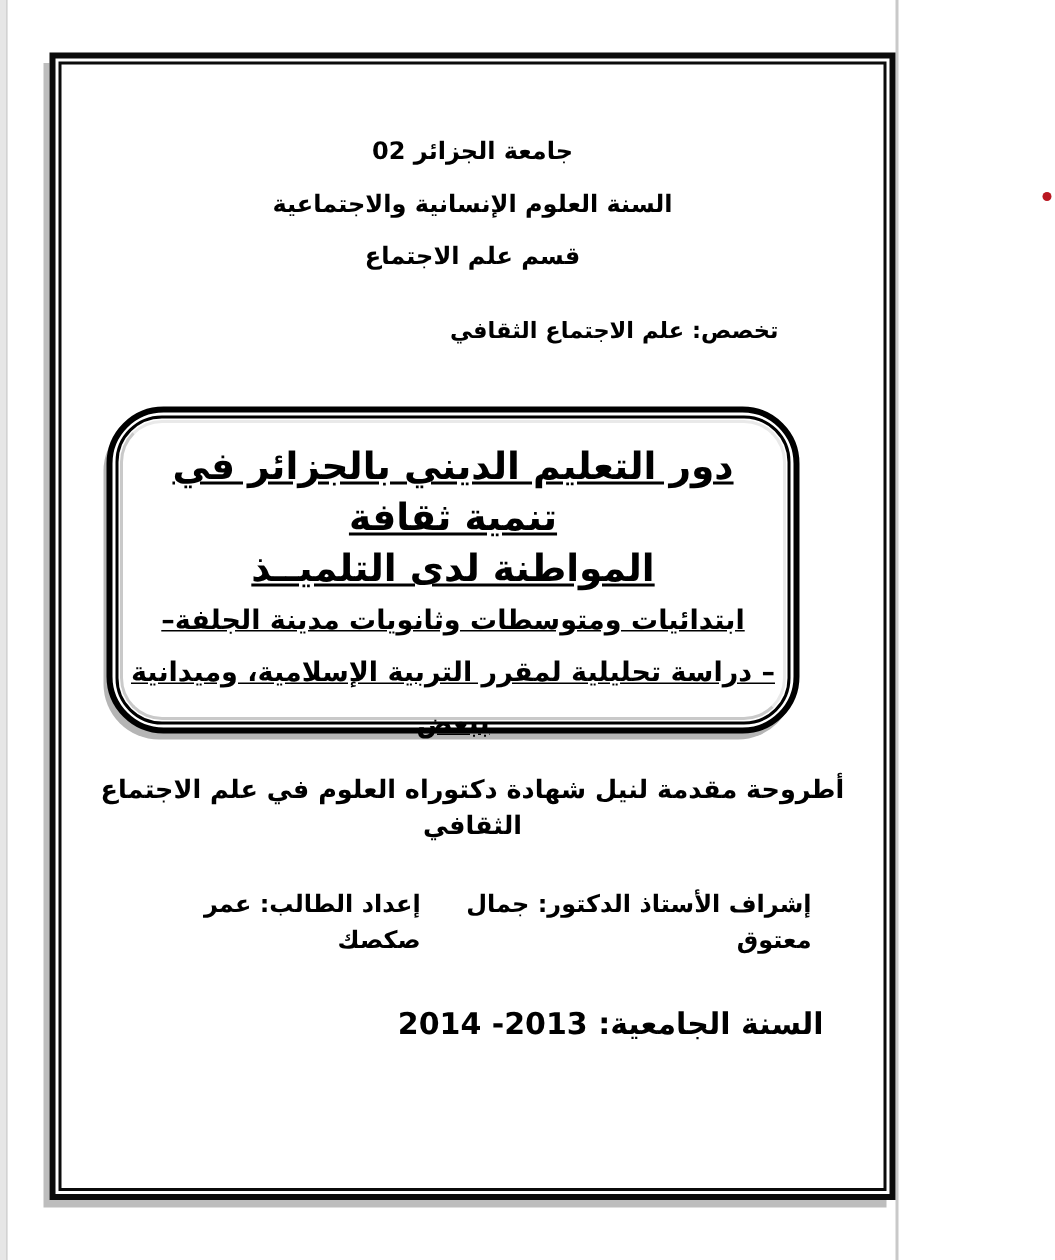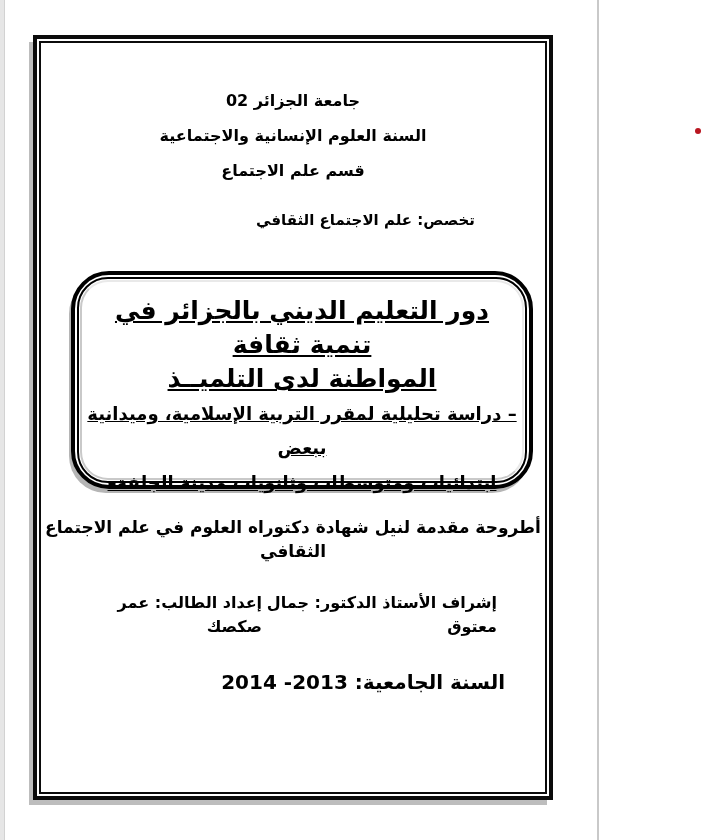--- a/index.html
+++ b/index.html
@@ -36,21 +36,21 @@
     left: 695px; top: 128px;
     width: 6px; height: 6px;
     border-radius: 50%;
     background: #b9162083;
     background: #b91620;
   }
   
   .frame {
     position: absolute;
     left: 33px; top: 35px;
-    width: 520px; height: 765px;
+    width: 564px; height: 765px;
     box-sizing: border-box;
     border: 4px solid #0b0b0b;
     background: #ffffff;
     box-shadow: -5px 6px 0 -1px #bdbdbd;
   }
   .frame-inner {
     position: absolute;
     inset: 2px;
     border: 2px solid #0b0b0b;
     direction: rtl;
@@ -155,22 +155,22 @@
         <div class="hline">قسم علم الاجتماع</div>
       </div>
 
       <div class="specialization">تخصص: علم الاجتماع الثقافي</div>
 
       <div class="tbox">
         <div class="tbox-mid">
           <div class="tbox-in">
             <div class="tbox-title">دور التعليم الديني بالجزائر في تنمية ثقافة</div>
             <div class="tbox-title">المواطنة لدى التلميــذ</div>
+            <div class="tbox-sub">ابتدائيات ومتوسطات وثانويات مدينة الجلفة–</div>
             <div class="tbox-sub">– دراسة تحليلية لمقرر التربية الإسلامية، وميدانية ببعض</div>
-            <div class="tbox-sub">ابتدائيات ومتوسطات وثانويات مدينة الجلفة–</div>
           </div>
         </div>
       </div>
 
       <div class="thesis">أطروحة مقدمة لنيل شهادة دكتوراه العلوم في علم الاجتماع الثقافي</div>
 
       <div class="people">
         <span>إشراف الأستاذ الدكتور: جمال معتوق</span>
         <span>إعداد الطالب: عمر صكصك</span>
       </div>

